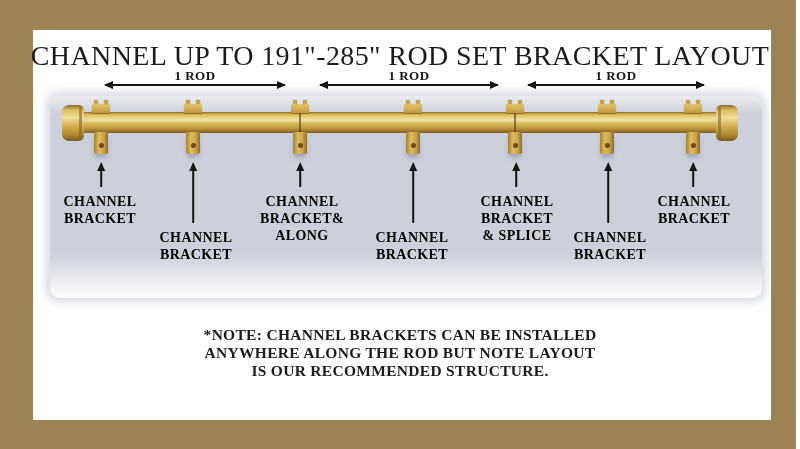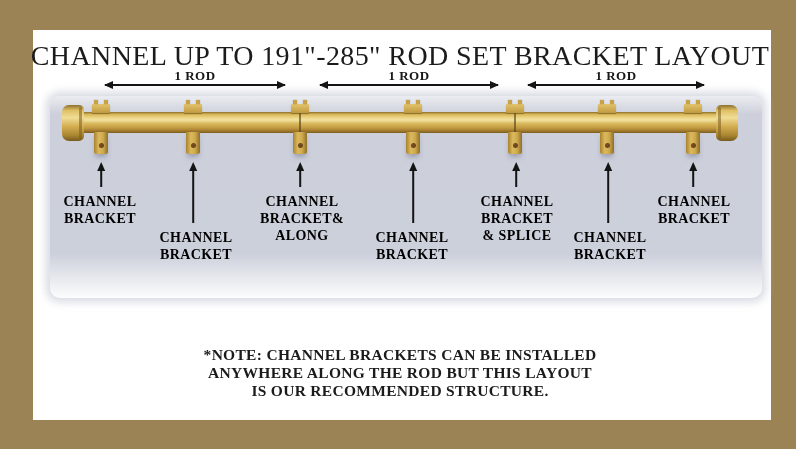--- a/index.html
+++ b/index.html
@@ -109,21 +109,21 @@
   .bk-label{
     position:absolute;transform:translateX(-50%);
     text-align:center;font-weight:bold;font-size:14px;line-height:17px;
     color:#000000;letter-spacing:0.4px;white-space:nowrap;
   }
   .bk-label span{display:block;}
   .bk-label.high{top:193px;}
   .bk-label.low{top:229px;}
   
   .note{
-    position:absolute;left:400px;top:346px;transform:translateX(-50%);
+    position:absolute;left:400px;top:326px;transform:translateX(-50%);
     text-align:center;font-weight:bold;font-size:15.5px;line-height:18px;
     color:#1b1b1b;letter-spacing:0.3px;white-space:nowrap;
   }
 </style>
 </head>
 <body>
 
 <div class="page">
   <div class="right-sliver"></div>
   <div class="content"></div>
@@ -228,16 +228,16 @@
     <span>CHANNEL</span>
     <span>BRACKET</span>
   </div>
   <div class="bk-label high" style="left:694px">
     <span>CHANNEL</span>
     <span>BRACKET</span>
   </div>
 
   <div class="note">
     <div>*NOTE: CHANNEL BRACKETS CAN BE INSTALLED</div>
-    <div>ANYWHERE ALONG THE ROD BUT THIS LAYOUT</div>
+    <div>ANYWHERE ALONG THE ROD BUT NOTE LAYOUT</div>
     <div>IS OUR RECOMMENDED STRUCTURE.</div>
   </div>
 </div>
 
 </body></html>

